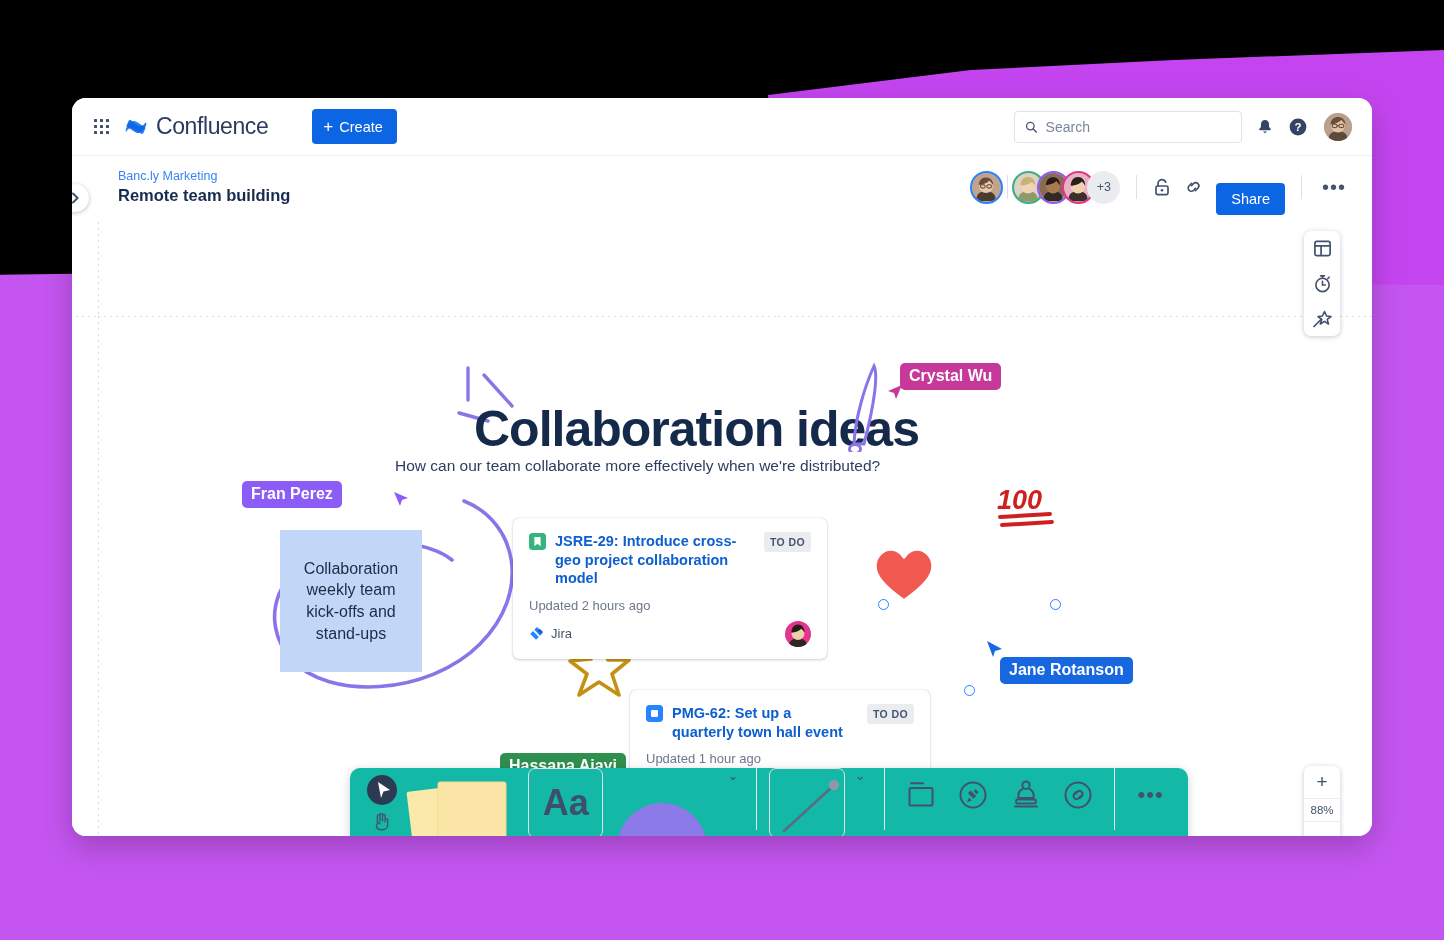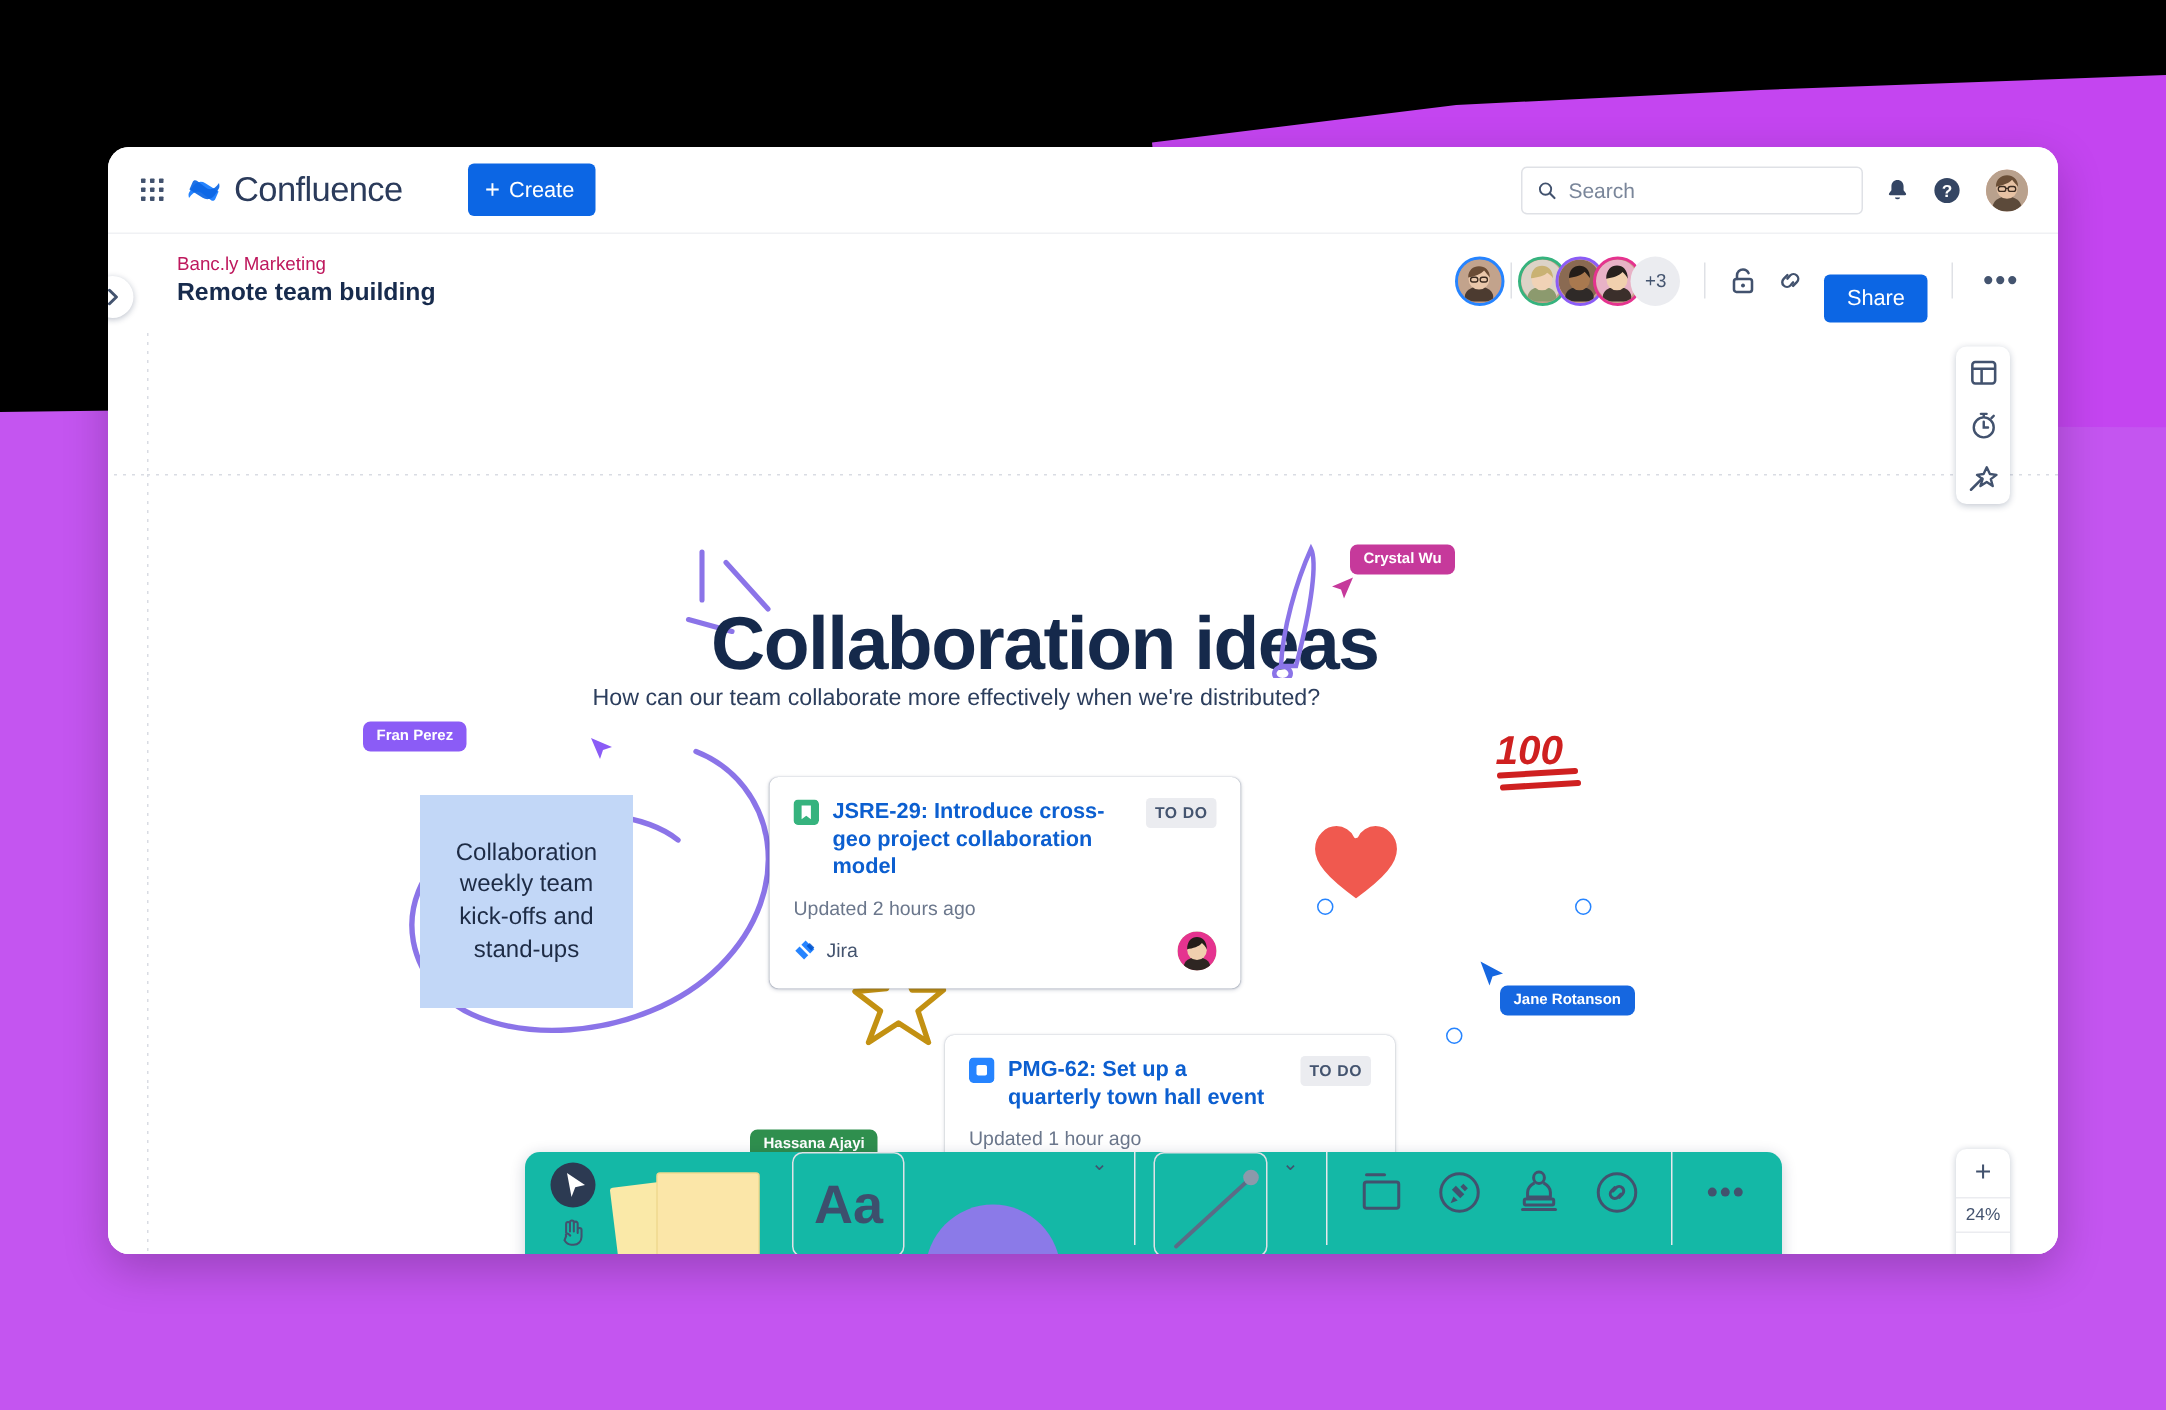--- a/index.html
+++ b/index.html
@@ -76,21 +76,21 @@
   .icon-btn { cursor: pointer; display:flex; align-items:center; justify-content:center; }
   .avatar { border-radius: 50%; overflow: hidden; background: #c9a08a; flex: none; }
   .avatar-nav { width: 32px; height: 32px; border: 2px solid #fff; cursor: pointer; }
 
   
   .pagebar {
     height: 62px; display: flex; align-items: center;
     padding: 0 22px 0 46px; position: relative; z-index: 30; background: #fff;
   }
   .breadcrumb-wrap { display: flex; flex-direction: column; gap: 3px; }
-  .breadcrumb { font-size: 12.5px; color: #be185d; cursor: pointer; }
+  .breadcrumb { font-size: 12.5px; color: #3b82f6; cursor: pointer; }
   .page-title { font-size: 16.5px; font-weight: bold; color: #172b4d; }
   .expand-chip {
     position: absolute; left: -11px; top: 28px; width: 28px; height: 28px; border-radius: 50%;
     background: #fff; box-shadow: 0 1px 4px rgba(9,30,66,.28); display: flex;
     align-items: center; justify-content: center; cursor: pointer; z-index: 31;
   }
   .pagebar-right { margin-left: auto; display: flex; align-items: center; gap: 12px; }
   .facepile { display: flex; align-items: center; }
   .facepile .avatar { width: 33px; height: 33px; border: 2.5px solid #fff; }
   .facepile .stack { display: flex; }
@@ -132,21 +132,21 @@
   
   .sticky {
     display: flex; align-items: center; justify-content: center; text-align: center;
     font-size: 16px; line-height: 1.35; color: #1d2b45; padding: 14px;
   }
   .sticky-blue { background: #c2d7f7; }
   .sticky-yellow { background: #fbe6a8; border: 2px solid #2684ff; }
 
   
   .cursor-label {
-    font-size: 10px; color: #fff; font-weight: bold; padding: 4px 9px 5px;
+    font-size: 16px; color: #fff; font-weight: bold; padding: 4px 9px 5px;
     border-radius: 5px; white-space: nowrap;
   }
   .cl-purple { background: #8b5cf6; }
   .cl-pink   { background: #c6399b; }
   .cl-green  { background: #2f8f4e; }
   .cl-blue   { background: #1667e0; }
 
   
   .jcard {
     background: #fff; border-radius: 6px; box-shadow: 0 1px 3px rgba(9,30,66,.18), 0 0 1px rgba(9,30,66,.3);
@@ -500,21 +500,21 @@
           <div class="rail-btn">
             <svg width="20" height="20" viewBox="0 0 20 20">
               <path d="M12.5 2.5 L14.6 7 L19 7.6 L15.2 10.4 L16.5 15 L12.5 12.3 L8.3 15 L9.7 10.4 L6 7.6 L10.4 7 Z" fill="none" stroke="#42526e" stroke-width="1.6" stroke-linejoin="round"></path>
               <line x1="9.5" y1="10" x2="2" y2="17.5" stroke="#42526e" stroke-width="1.7" stroke-linecap="round"></line>
             </svg>
           </div>
         </div>
 
         <div class="rail zoom-rail ab" style="right:32px; bottom:-18px;">
           <div class="zoom-btn">+</div>
-          <div class="zoom-level">24%</div>
+          <div class="zoom-level">88%</div>
           <div class="zoom-btn">−</div>
         </div>
 
       </div>
     </div>
 
     <div class="toolbar">
 
       <div class="tool" style="width:40px; height:70px; flex-direction:column; gap:4px;">
         <svg width="32" height="32" viewBox="0 0 32 32">

